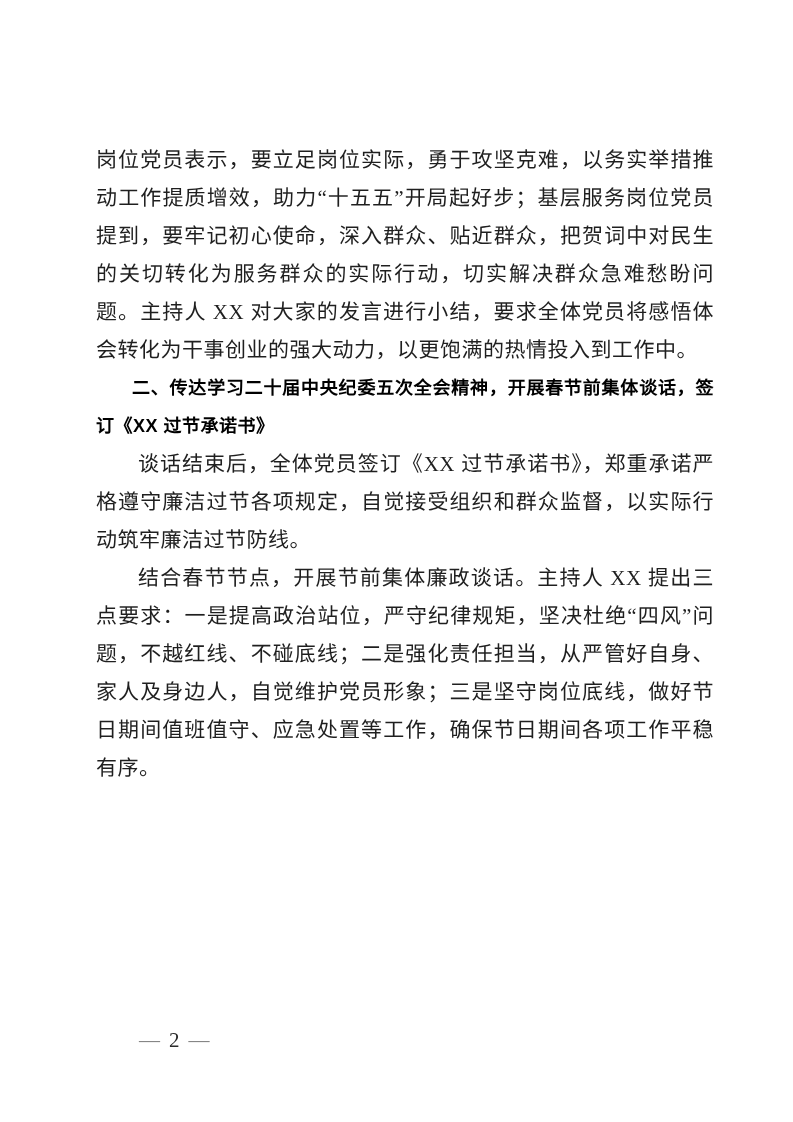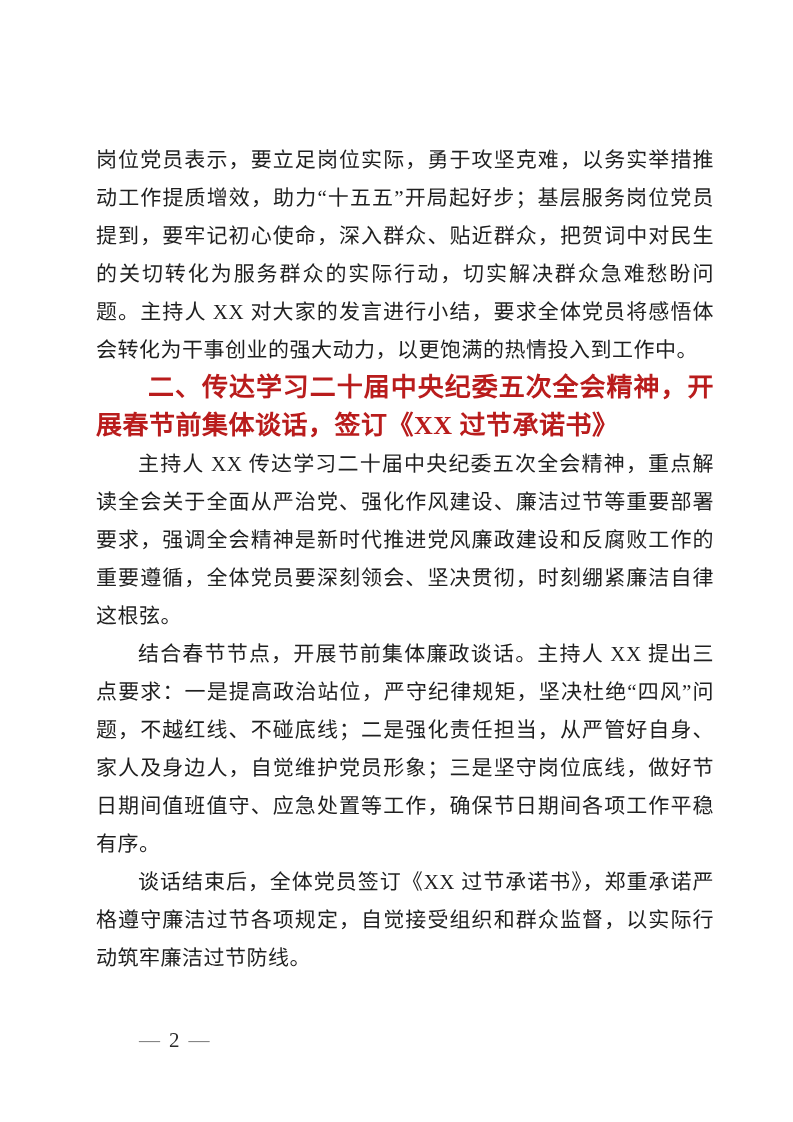--- a/index.html
+++ b/index.html
@@ -29,25 +29,25 @@
     text-align: justify;
     text-indent: 2em;
     letter-spacing: 0.5px;
     word-break: break-all;
   }
   .para.no-indent {
     text-indent: 0;
   }
   .heading {
     margin: 0;
-    font-size: 26px;
+    font-size: 18px;
     line-height: 38px;
     font-weight: bold;
-    font-family: Liberation Serif, serif;
-    color: #b91c1c;
+    font-family: Liberation Sans, sans-serif;
+    color: #000000;
     text-align: justify;
     text-indent: 2em;
     letter-spacing: 0.5px;
     word-break: break-all;
   }
   .footer {
     position: absolute;
     left: 130px;
     top: 1026px;
     font-size: 21px;
@@ -66,25 +66,24 @@
 <body>
 
 <div class="page">
 
   <div class="content">
 
     <p class="para no-indent">岗位党员表示，要立足岗位实际，勇于攻坚克难，以务实举措推动工作提质增效，助力“十五五”开局起好步；基层服务岗位党员提到，要牢记初心使命，深入群众、贴近群众，把贺词中对民生的关切转化为服务群众的实际行动，切实解决群众急难愁盼问题。主持人 XX 对大家的发言进行小结，要求全体党员将感悟体会转化为干事创业的强大动力，以更饱满的热情投入到工作中。</p>
 
     <p class="heading">二、传达学习二十届中央纪委五次全会精神，开展春节前集体谈话，签订《XX 过节承诺书》</p>
 
-    <p class="para">主持人 XX 传达学习二十届中央纪委五次全会精神，重点解读全会关于全面从严治党、强化作风建设、廉洁过节等重要部署要求，强调全会精神是新时代推进党风廉政建设和反腐败工作的重要遵循，全体党员要深刻领会、坚决贯彻，时刻绷紧廉洁自律这根弦。</p>
+
+    <p class="para">谈话结束后，全体党员签订《XX 过节承诺书》，郑重承诺严格遵守廉洁过节各项规定，自觉接受组织和群众监督，以实际行动筑牢廉洁过节防线。</p>
 
     <p class="para">结合春节节点，开展节前集体廉政谈话。主持人 XX 提出三点要求：一是提高政治站位，严守纪律规矩，坚决杜绝“四风”问题，不越红线、不碰底线；二是强化责任担当，从严管好自身、家人及身边人，自觉维护党员形象；三是坚守岗位底线，做好节日期间值班值守、应急处置等工作，确保节日期间各项工作平稳有序。</p>
-
-    <p class="para">谈话结束后，全体党员签订《XX 过节承诺书》，郑重承诺严格遵守廉洁过节各项规定，自觉接受组织和群众监督，以实际行动筑牢廉洁过节防线。</p>
 
 
   </div>
 
   <div class="footer">
     <span class="dash">—</span><span class="num">2</span><span class="dash">—</span>
   </div>
 
 </div>
 

